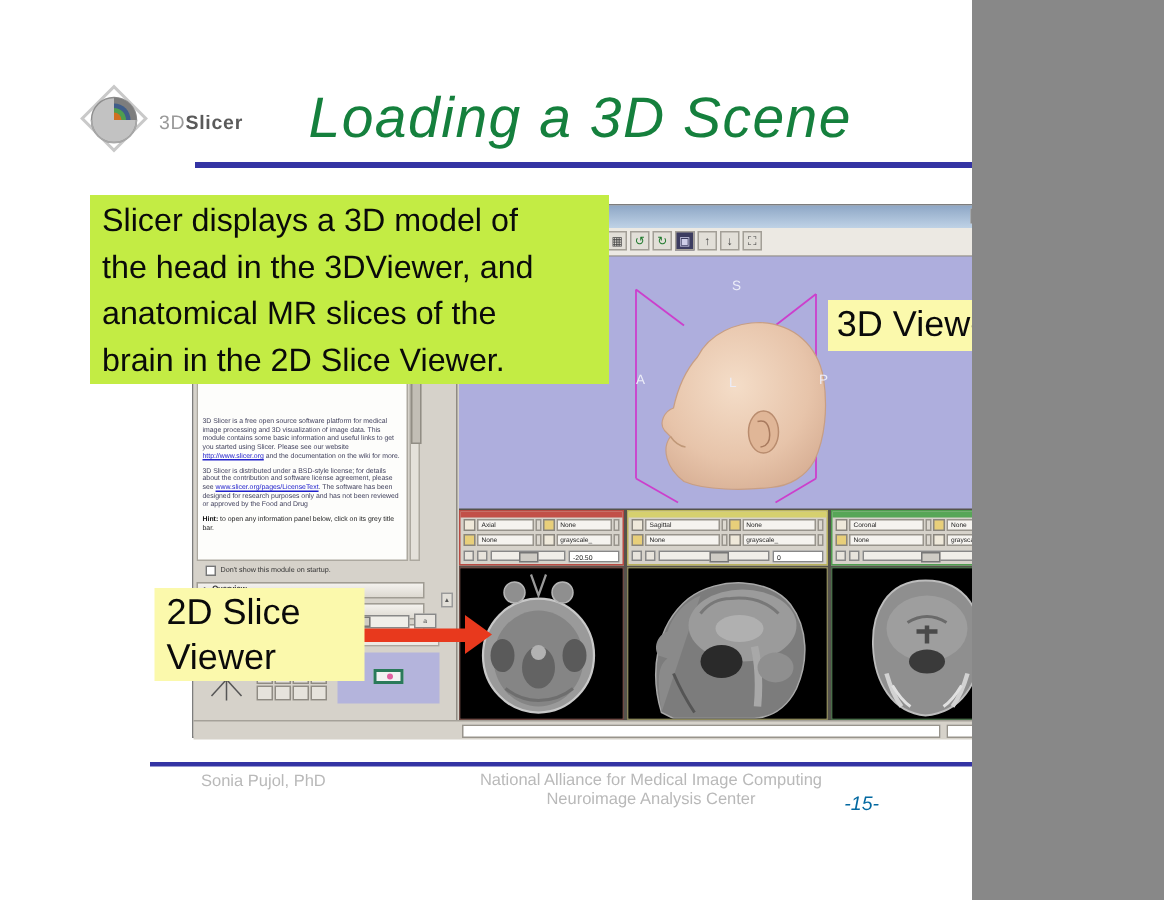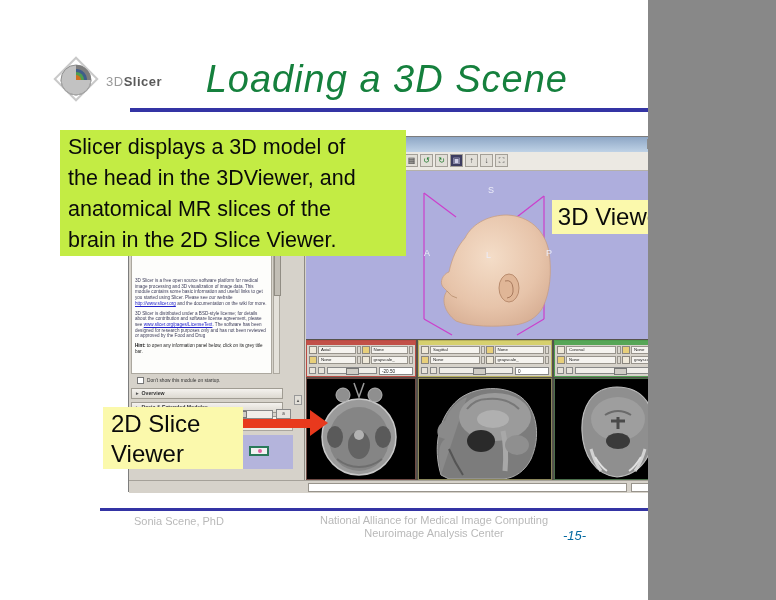--- a/index.html
+++ b/index.html
@@ -102,21 +102,21 @@
   .erricon{position:absolute;left:548px;top:2px;font-size:7px;color:#cc1111;line-height:9px;}
 
   
   .callout{position:absolute;left:60px;top:130px;width:346px;height:126px;background:#c3ec44;
            z-index:5;font-size:21.5px;line-height:31px;color:#0a0a0a;padding:2px 8px;
            box-sizing:border-box;white-space:pre-line;}
   .label3d{position:absolute;left:552px;top:200px;width:122px;height:34px;background:#fbf9ac;
            z-index:5;font-size:24px;color:#0a0a0a;line-height:34px;text-align:center;}
   .label2d{position:absolute;left:103px;top:392px;width:140px;height:62px;background:#fbf9ac;
            z-index:5;font-size:24px;line-height:30px;color:#0a0a0a;padding:2px 0 0 8px;
-           box-sizing:border-box;white-space:pre-line;margin-top:15px;}
+           box-sizing:border-box;white-space:pre-line;}
   .arrow{position:absolute;left:240px;top:410px;z-index:4;width:90px;height:26px;}
   .arrowshaft{position:absolute;left:0;top:9px;width:70px;height:9px;background:#e8391d;}
   .arrowhead{position:absolute;left:70px;top:0;width:0;height:0;border-left:18px solid #e8391d;
              border-top:13px solid transparent;border-bottom:13px solid transparent;}
 
   
   .footrule{position:absolute;left:100px;top:508px;width:577px;height:3px;background:#3434a4;}
   .fl{position:absolute;left:134px;top:515px;font-size:11px;color:#b9b9b9;}
   .fr{position:absolute;right:100px;top:514px;font-size:11px;color:#b9b9b9;text-align:center;line-height:13px;}
   .pagenum{position:absolute;right:62px;top:528px;font-size:13px;font-style:italic;color:#0369a1;}
@@ -399,20 +399,20 @@
 brain in the 2D Slice Viewer.</div>
   <div class="label3d">3D Viewer</div>
   <div class="label2d">2D Slice
 Viewer</div>
   <div class="arrow">
     <span class="arrowshaft"></span>
     <span class="arrowhead"></span>
   </div>
 
   <div class="footrule"></div>
-  <span class="fl">Sonia Scene, PhD</span>
+  <span class="fl">Sonia Pujol, PhD</span>
   <div class="fr">
     <div>National Alliance for Medical Image Computing</div>
     <div>Neuroimage Analysis Center</div>
   </div>
   <span class="pagenum">-15-</span>
 
 </div>
 
 </body></html>

